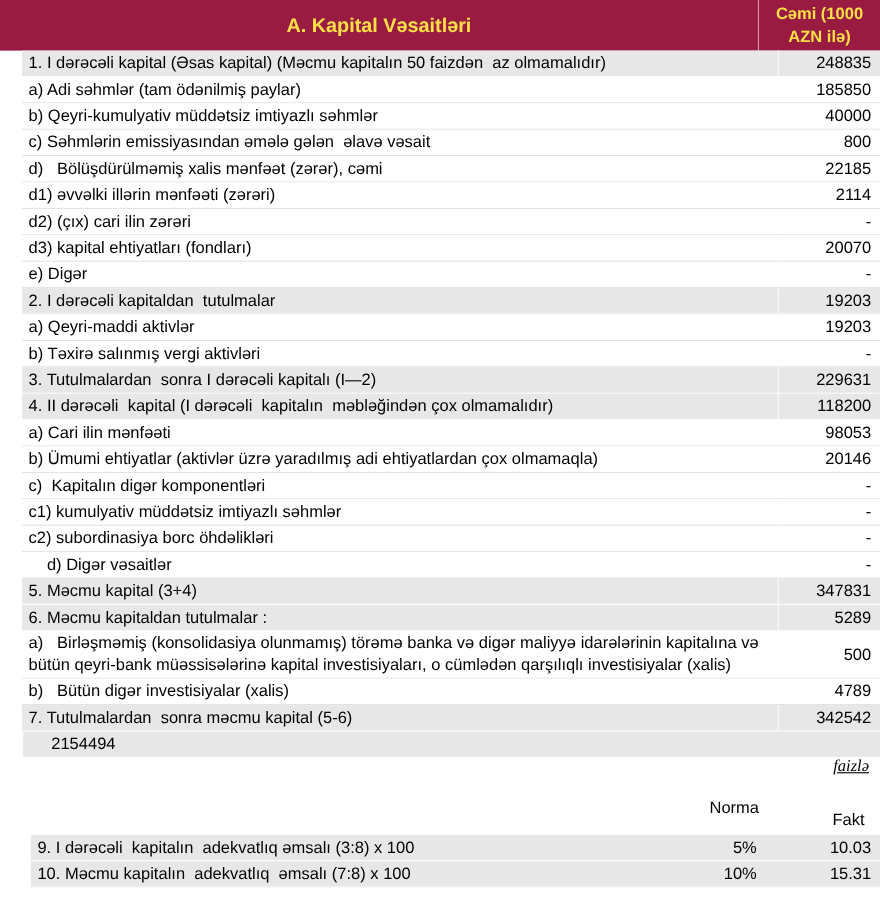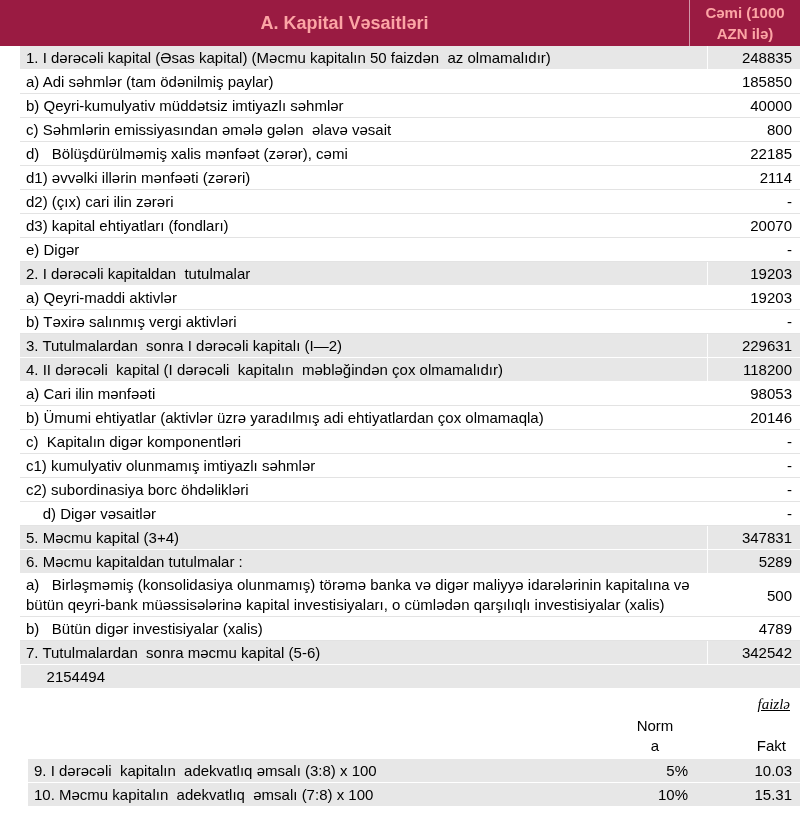--- a/index.html
+++ b/index.html
@@ -11,21 +11,21 @@
     font-family: "Liberation Sans", "DejaVu Sans", sans-serif;
     font-size: 15px;
   }
   .table { width: 800px; }
 
   
   .header-row {
     display: flex;
     height: 46px;
     background: #9a1b42;
-    color: #fca5a5;
+    color: #fde047;
   }
   .header-title {
     flex: 1;
     display: flex;
     align-items: center;
     justify-content: center;
     font-weight: bold;
     font-size: 18px;
     border-right: 1px solid rgba(255,255,255,0.55);
   }
@@ -68,35 +68,35 @@
     justify-content: flex-end;
     text-align: right;
     padding: 1px 8px 1px 4px;
     border-left: 1px solid rgba(255,255,255,0.9);
   }
 
   
   .faizle-row {
     height: 24px;
     display: flex;
-    align-items: flex-end;
+    align-items: flex-start;
     justify-content: flex-end;
     padding: 0 10px;
     font-family: "Liberation Serif", "DejaVu Serif", serif;
     font-style: italic;
     text-decoration: underline;
   }
 
   
   .ratio-header { display: flex; height: 46px; background: #ffffff; }
   .rh-spacer { flex: 1; }
   .rh-norma {
     width: 70px;
     display: flex;
-    flex-direction: column;
+    flex-direction: row;
     align-items: center;
     justify-content: flex-end;
     line-height: 20px;
     padding-bottom: 3px;
   }
   .rh-fakt {
     width: 110px;
     display: flex;
     align-items: flex-end;
     justify-content: flex-end;
@@ -207,21 +207,21 @@
     <div class="row-label">b) Ümumi ehtiyatlar (aktivlər üzrə yaradılmış adi ehtiyatlardan çox olmamaqla)</div>
     <div class="row-value">20146</div>
   </div>
 
   <div class="row">
     <div class="row-label">c)  Kapitalın digər komponentləri</div>
     <div class="row-value">-</div>
   </div>
 
   <div class="row">
-    <div class="row-label">c1) kumulyativ olunmamış imtiyazlı səhmlər</div>
+    <div class="row-label">c1) kumulyativ müddətsiz imtiyazlı səhmlər</div>
     <div class="row-value">-</div>
   </div>
 
   <div class="row">
     <div class="row-label">c2) subordinasiya borc öhdəlikləri</div>
     <div class="row-value">-</div>
   </div>
 
   <div class="row">
     <div class="row-label">    d) Digər vəsaitlər</div>

